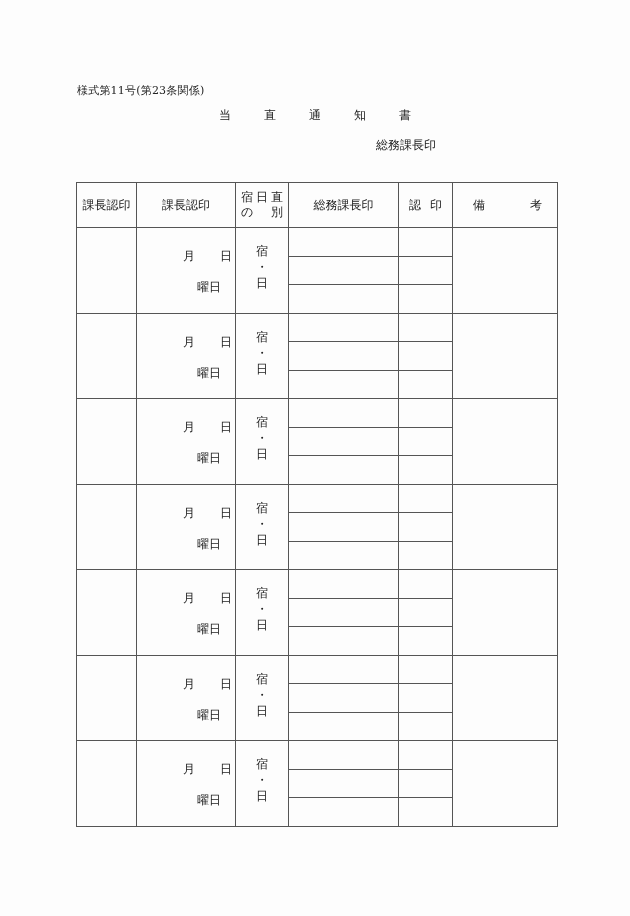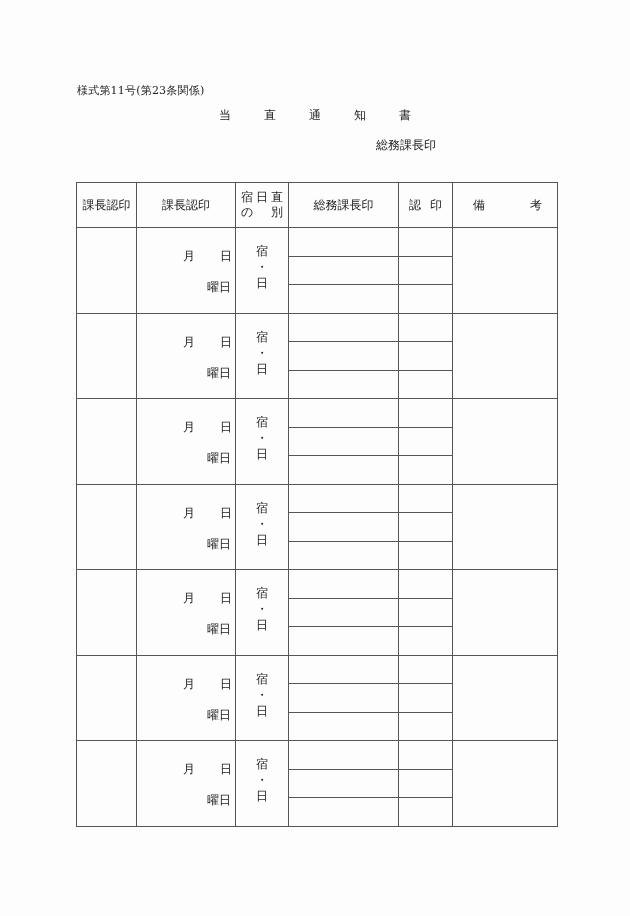--- a/index.html
+++ b/index.html
@@ -9,21 +9,21 @@
   .title { position:absolute; left:219px; top:107px; font-size:12px; display:flex; }
   .title span { width:45px; display:inline-block; }
   .stamp-label { position:absolute; left:376px; top:137px; font-size:12px; }
   table { position:absolute; left:76px; top:157px; border-collapse:collapse; table-layout:fixed;margin-top:25px; }
   td, th { border:1.4px solid #555; padding:0; font-weight:normal; font-size:12px; }
   th { height:44px; text-align:center; vertical-align:middle; }
   td.sub { height:27.5px; }
   .date-cell { position:relative; }
   .date-cell .m { position:absolute; left:46px; top:20px; }
   .date-cell .d { position:absolute; left:83px; top:20px; }
-  .date-cell .w { position:absolute; left:70px; top:51px; }
+  .date-cell .w { position:absolute; left:60px; top:51px; }
   .kind-cell { text-align:center; vertical-align:top; }
   .kind-cell div { line-height:15px; }
   .hdr-kind { line-height:15px; }
   .hdr-kind .r1 { display:flex; justify-content:space-between; padding:0 5px; }
   .hdr-kind .r2 { display:flex; justify-content:space-between; padding:0 5px; }
   .hdr-spread { display:flex; justify-content:space-between; padding:0 10px; }
   .hdr-spread2 { display:flex; justify-content:space-between; padding:0 15px 0 20px; }
 </style>
 </head>
 <body>

